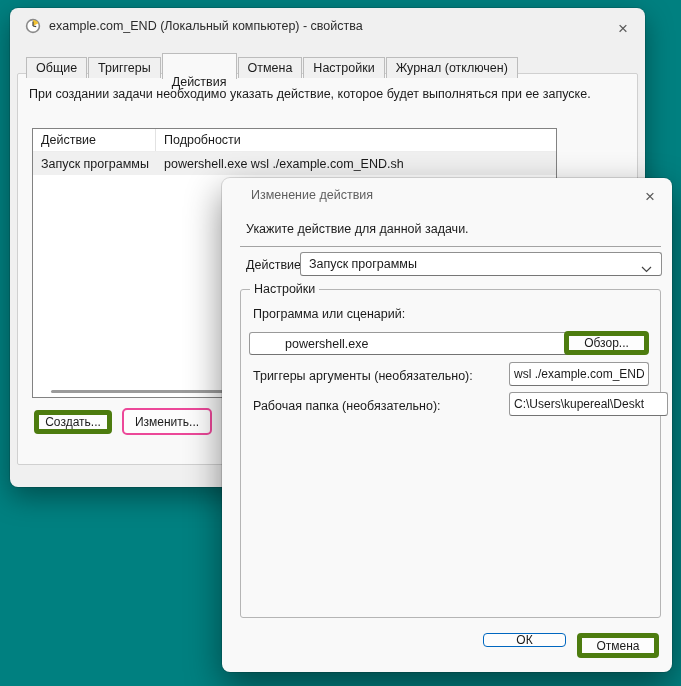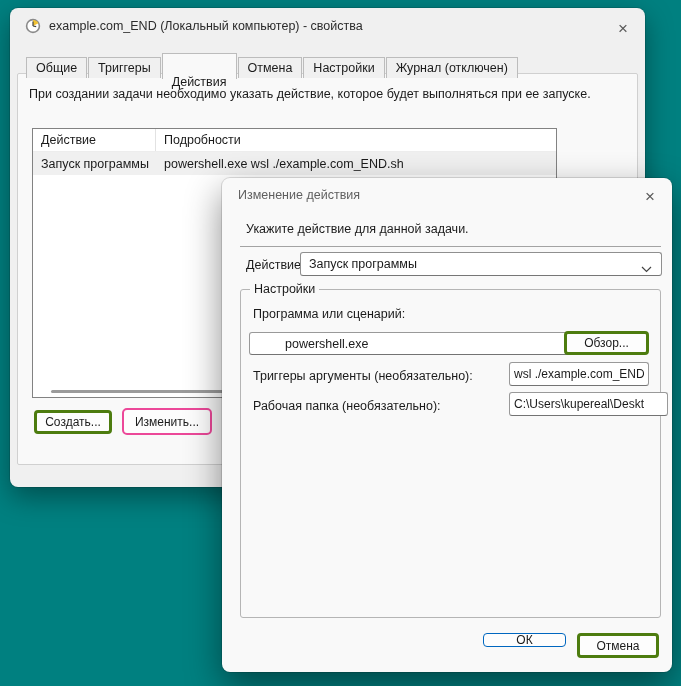--- a/index.html
+++ b/index.html
@@ -15,21 +15,21 @@
   .window {
     position:absolute; background:#f0f0f0; border-radius:8px;
     box-shadow:0 10px 28px rgba(0,0,0,.38), 0 0 0 1px rgba(0,0,0,.12);
   }
   #main-win { left:10px; top:8px; width:635px; height:479px; }
   #edit-dialog { left:222px; top:178px; width:450px; height:494px; background:#f9f9f9; z-index:10;
                  box-shadow:0 14px 36px rgba(0,0,0,.45), 0 0 0 1px rgba(0,0,0,.12); }
   .titlebar { height:36px; display:flex; align-items:center; padding-left:15px; }
   .titlebar .title { margin-left:8px; color:#2b2b2b; }
   #edit-dialog .titlebar { height:33px; }
-  #edit-dialog .titlebar .title { margin-left:1px; color:#5f5f5f; }
+  #edit-dialog .titlebar .title { margin-left:14px; color:#5f5f5f; }
   .close-btn {
     position:absolute; right:12px; top:8px; width:20px; height:20px;
     display:flex; align-items:center; justify-content:center;
     color:#5a5a5a; font-size:17px; line-height:1; cursor:default; border-radius:4px;
   }
   
   .tabs { position:absolute; left:16px; top:45px; display:flex; align-items:flex-end; z-index:3; }
   .tab {
     background:#f0f0f0; border:1px solid #bcbcbc; border-bottom:none;
     padding:3px 9px 4px 9px; margin-right:1px; height:21px; white-space:nowrap;
@@ -50,21 +50,21 @@
   }
   .lv-header { display:flex; height:23px; align-items:center; border-bottom:1px solid #ededed; }
   .lv-header .col1 { width:123px; padding-left:8px; border-right:1px solid #e2e2e2; height:100%; display:flex; align-items:center; }
   .lv-header .col2 { padding-left:8px; }
   .lv-row { display:flex; height:23px; align-items:center; background:#f0f0f0; }
   .lv-row .col1 { width:123px; padding-left:8px; }
   .lv-row .col2 { padding-left:8px; white-space:nowrap; }
   .hscroll { position:absolute; left:18px; right:14px; bottom:4px; height:3px; background:#9b9b9b; border-radius:2px; }
   
   .btn {
-    position:absolute; background:#fdfdfd; border:3px solid #4d7c0f; border-radius:4px;
+    position:absolute; background:#fdfdfd; border:5px solid #4d7c0f; border-radius:4px;
     font-size:12px; display:flex; align-items:center; justify-content:center;
     font-family:inherit; color:#1b1b1b; cursor:default;
   }
   .btn.default { border:2px solid #ec4899; border-radius:5px; }
   #create-btn { left:16px; top:336px; width:78px; height:24px;text-align:center; }
   #edit-btn   { left:104px; top:334px; width:90px; height:27px; }
   
   .instruction { position:absolute; left:24px; top:44px; }
   .divider { position:absolute; left:18px; right:11px; top:68px; height:1px; background:#a3a3a3; }
   .action-label { position:absolute; left:24px; top:80px; }

